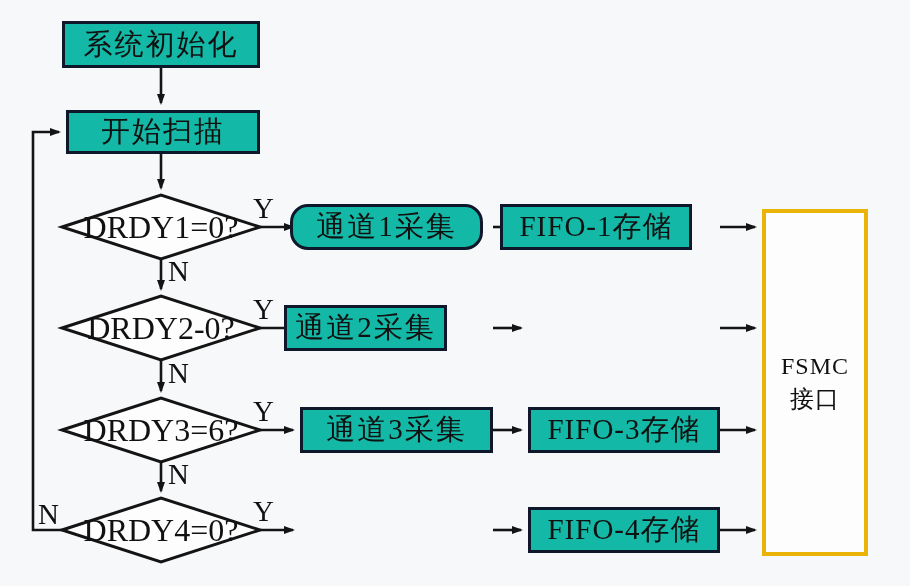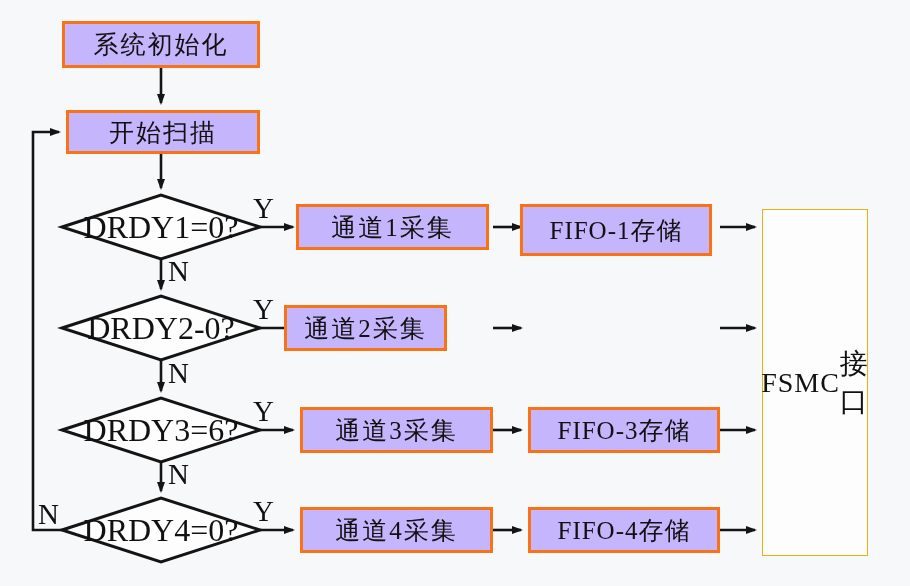--- a/index.html
+++ b/index.html
@@ -7,47 +7,47 @@
     width:910px;height:586px;
     background:#f6f8fa;
     font-family:"Liberation Serif","DejaVu Serif",serif;
     color:#111;
     overflow:hidden;
   }
   .stage{position:relative;width:910px;height:586px;}
   .stage svg{position:absolute;left:0;top:0;}
   .node{
     position:absolute;
-    background:#c4b5fd;
-    border:3px solid #f97316;
+    background:#14b8a6;
+    border:3px solid #0f172a;
     display:flex;align-items:center;justify-content:center;
     box-sizing:border-box;
-    font-size:25px;
+    font-size:29px;
     letter-spacing:2px;
     white-space:nowrap;
   }
   .diamond-label{
     position:absolute;
     display:flex;align-items:center;justify-content:center;
     font-size:32px;
     letter-spacing:0px;
     white-space:nowrap;
   }
   .branch-label{
     position:absolute;
     font-size:29px;
     line-height:1;
   }
   .fsmc{
     position:absolute;
     background:#fdfdfe;
-    border:1px solid #eab308;
-    display:flex;flex-direction:row;align-items:center;justify-content:center;
+    border:4px solid #eab308;
+    display:flex;flex-direction:column;align-items:center;justify-content:center;
     box-sizing:border-box;
-    font-size:28px;
+    font-size:24px;
     letter-spacing:1px;
     text-align:center;
     line-height:1.35;
   }
 </style>
 </head>
 <body>
 
 <div class="stage">
 
@@ -94,26 +94,25 @@
 
   <div class="node" style="left:62px;top:21px;width:198px;height:47px;">系统初始化</div>
 
   <div class="node" style="left:66px;top:110px;width:194px;height:44px;">开始扫描</div>
 
   <div class="diamond-label" style="left:62px;top:195px;width:198px;height:64px;">DRDY1=0?</div>
   <div class="diamond-label" style="left:62px;top:296px;width:198px;height:64px;">DRDY2-0?</div>
   <div class="diamond-label" style="left:62px;top:398px;width:198px;height:64px;">DRDY3=6?</div>
   <div class="diamond-label" style="left:62px;top:498px;width:198px;height:64px;">DRDY4=0?</div>
 
-  <div class="node" style="left:296px;top:204px;width:193px;height:46px;">通道1采集</div>
+  <div class="node" style="left:290px;top:204px;width:193px;height:46px;border-radius:18px;">通道1采集</div>
   <div class="node" style="left:284px;top:305px;width:163px;height:46px;">通道2采集</div>
   <div class="node" style="left:300px;top:407px;width:193px;height:46px;">通道3采集</div>
-  <div class="node" style="left:300px;top:507px;width:193px;height:46px;">通道4采集</div>
 
-  <div class="node" style="left:520px;top:204px;width:192px;height:52px;letter-spacing:1px;">FIFO-1存储</div>
+  <div class="node" style="left:500px;top:204px;width:192px;height:46px;letter-spacing:1px;">FIFO-1存储</div>
   <div class="node" style="left:528px;top:407px;width:192px;height:46px;letter-spacing:1px;">FIFO-3存储</div>
   <div class="node" style="left:528px;top:507px;width:192px;height:46px;letter-spacing:1px;">FIFO-4存储</div>
 
   <div class="fsmc" style="left:762px;top:209px;width:106px;height:347px;">
     <span>FSMC</span>
     <span>接口</span>
   </div>
 
   <div class="branch-label" style="left:253px;top:194px;">Y</div>
   <div class="branch-label" style="left:253px;top:295px;">Y</div>

